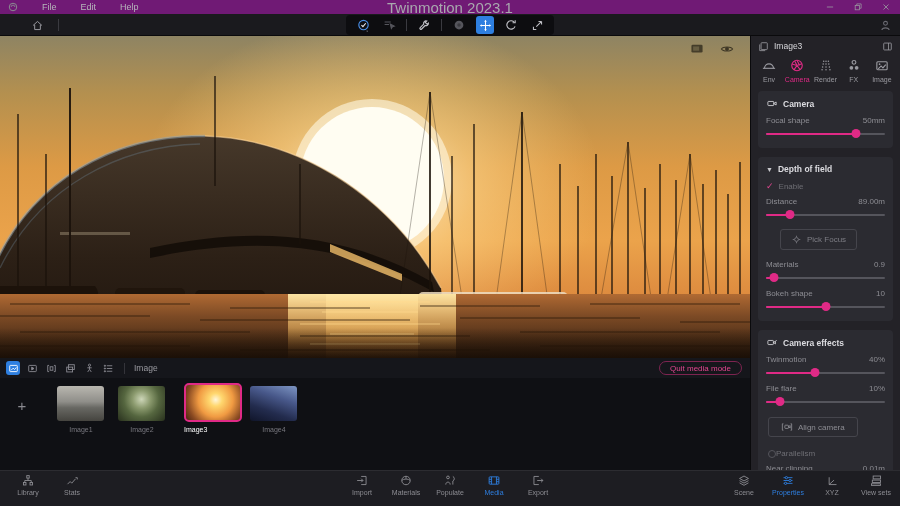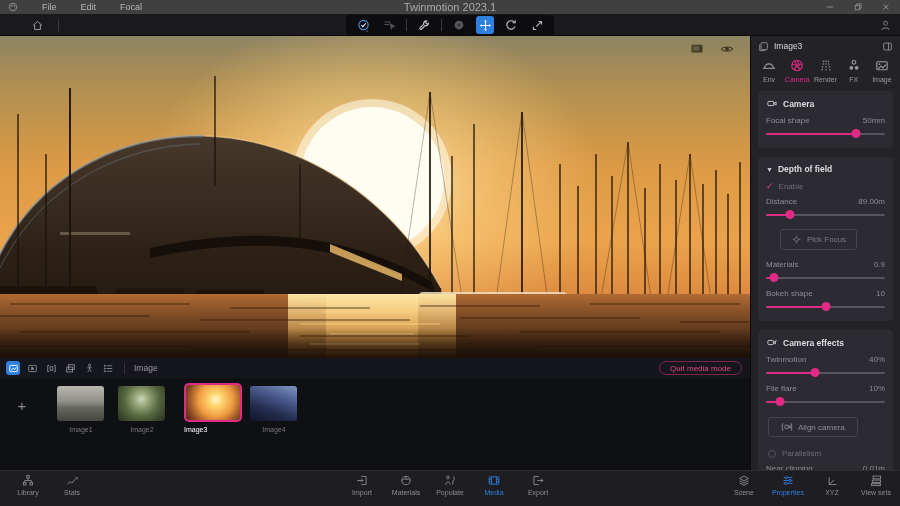--- a/index.html
+++ b/index.html
@@ -1,23 +1,23 @@
 <!DOCTYPE html>
 <html><head>
 <meta charset="utf-8">
 <style>
   html,body{margin:0;padding:0;background:#0c0c0e;}
   *{box-sizing:border-box;font-family:"Liberation Sans",sans-serif;}
   .screen{position:relative;width:900px;height:506px;background:#141417;overflow:hidden;color:#9a9aa0;}
 
   
-  .titlebar{position:absolute;left:0;top:0;width:900px;height:14px;background:#404040;display:flex;align-items:center;font-size:9px;color:#b5b5ba;}
+  .titlebar{position:absolute;left:0;top:0;width:900px;height:14px;background:#701a75;display:flex;align-items:center;font-size:9px;color:#b5b5ba;}
   .menus{display:flex;align-items:center;gap:24px;padding-left:8px;}
   .menu-item{cursor:default;}
-  .win-title{position:absolute;left:50%;transform:translateX(-50%);color:#a8a8ae;font-size:11px;}
+  .win-title{position:absolute;left:50%;transform:translateX(-50%);color:#a8a8ae;font-size:15px;text-decoration:underline;}
   .win-controls{position:absolute;right:0;top:0;height:14px;display:flex;align-items:center;gap:16px;padding-right:8px;}
   .win-btn{width:12px;height:12px;display:flex;align-items:center;justify-content:center;color:#9a9aa0;}
 
   
   .toolbar{position:absolute;left:0;top:14px;width:900px;height:22px;background:#1a1a1e;border-bottom:1px solid #0a0a0c;}
   .tb-left{position:absolute;left:28px;top:2px;display:flex;align-items:center;gap:12px;height:18px;}
   .tb-divider{width:1px;height:12px;background:#3a3a40;}
   .tb-center{position:absolute;left:50%;top:1px;transform:translateX(-50%);display:flex;align-items:center;gap:8px;background:#0d0d10;border-radius:4px;padding:2px 8px;height:20px;}
   .tb-btn{width:18px;height:18px;display:flex;align-items:center;justify-content:center;border-radius:3px;}
   .tb-btn.blue-bg{background:#2e7fe0;color:#fff;}
@@ -58,21 +58,21 @@
   .collapse{color:#c8c8cc;font-size:7px;}
   .prop-head{display:flex;justify-content:space-between;font-size:8px;color:#8d8d93;margin-top:6px;}
   .slider{position:relative;height:11px;margin-top:3px;}
   .slider .track{position:absolute;left:0;right:0;top:5px;height:2px;background:#55555c;border-radius:1px;}
   .slider .fill{position:absolute;left:0;top:5px;height:2px;background:#e02a86;border-radius:1px;}
   .slider .knob{position:absolute;top:1px;width:9px;height:9px;border-radius:50%;background:#e02a86;transform:translateX(-50%);}
   .enable-row{display:flex;align-items:center;gap:5px;font-size:8px;color:#6e6e74;margin:2px 0 2px;}
   .check{color:#e0468f;font-size:9px;}
   .ghost-btn{display:inline-flex;align-items:center;gap:5px;border:1px solid #45454c;border-radius:3px;color:#7d7d84;font-size:8px;padding:4px 10px;margin:9px 0 4px 14px;background:transparent;}
   .ghost-btn.wide{margin:10px 0 2px 2px;padding:4px 12px;color:#8d8d93;}
-  .radio-row{display:flex;align-items:center;gap:6px;font-size:8px;color:#6e6e74;margin:10px 0 0 2px;}
+  .radio-row{display:flex;align-items:center;font-size:8px;color:#6e6e74;margin:10px 0 0 2px;}
   .radio{width:8px;height:8px;border:1px solid #55555c;border-radius:50%;}
 
   
   .dock{position:absolute;left:0;top:470px;width:900px;height:36px;background:#1d1d22;border-top:1px solid #2c2c31;}
   .dock-group{position:absolute;top:3px;display:flex;gap:8px;}
   .dock-group.left{left:10px;}
   .dock-group.center{left:50%;transform:translateX(-50%);}
   .dock-group.right{right:6px;}
   .dock-item{width:36px;display:flex;flex-direction:column;align-items:center;gap:2px;color:#8d8d93;}
   .dock-item span{font-size:7px;white-space:nowrap;}
@@ -84,21 +84,21 @@
 <div class="screen">
 
   <div class="titlebar">
     <div class="menus">
       <svg class="ic" width="10" height="10" viewBox="0 0 16 16">
           <circle cx="8" cy="8" r="6" fill="none" stroke="#8a8a90" stroke-width="1.6"></circle>
           <path d="M5 8a3 3 0 0 1 6 0" fill="none" stroke="#8a8a90" stroke-width="1.4"></path>
         </svg>
       <span class="menu-item">File</span>
       <span class="menu-item">Edit</span>
-      <span class="menu-item">Focal</span>
+      <span class="menu-item">Help</span>
     </div>
     <span class="win-title">Twinmotion 2023.1</span>
     <div class="win-controls">
       <div class="win-btn">
         <svg class="ic" width="10" height="10" viewBox="0 0 16 16">
             <path d="M3 8h10" stroke="currentColor" stroke-width="1.3"></path>
           </svg>
       </div>
       <div class="win-btn">
         <svg class="ic" width="10" height="10" viewBox="0 0 16 16" fill="none" stroke="currentColor" stroke-width="1.2">

